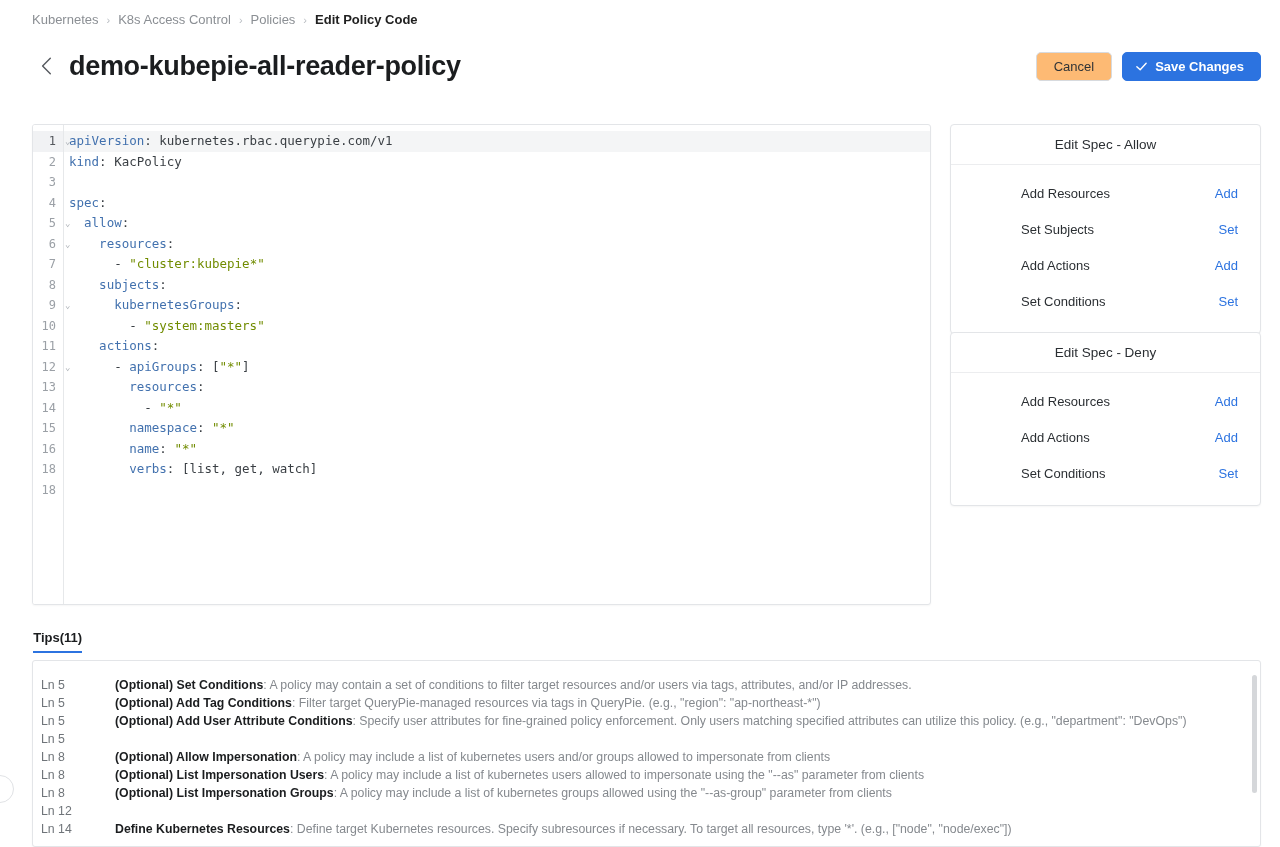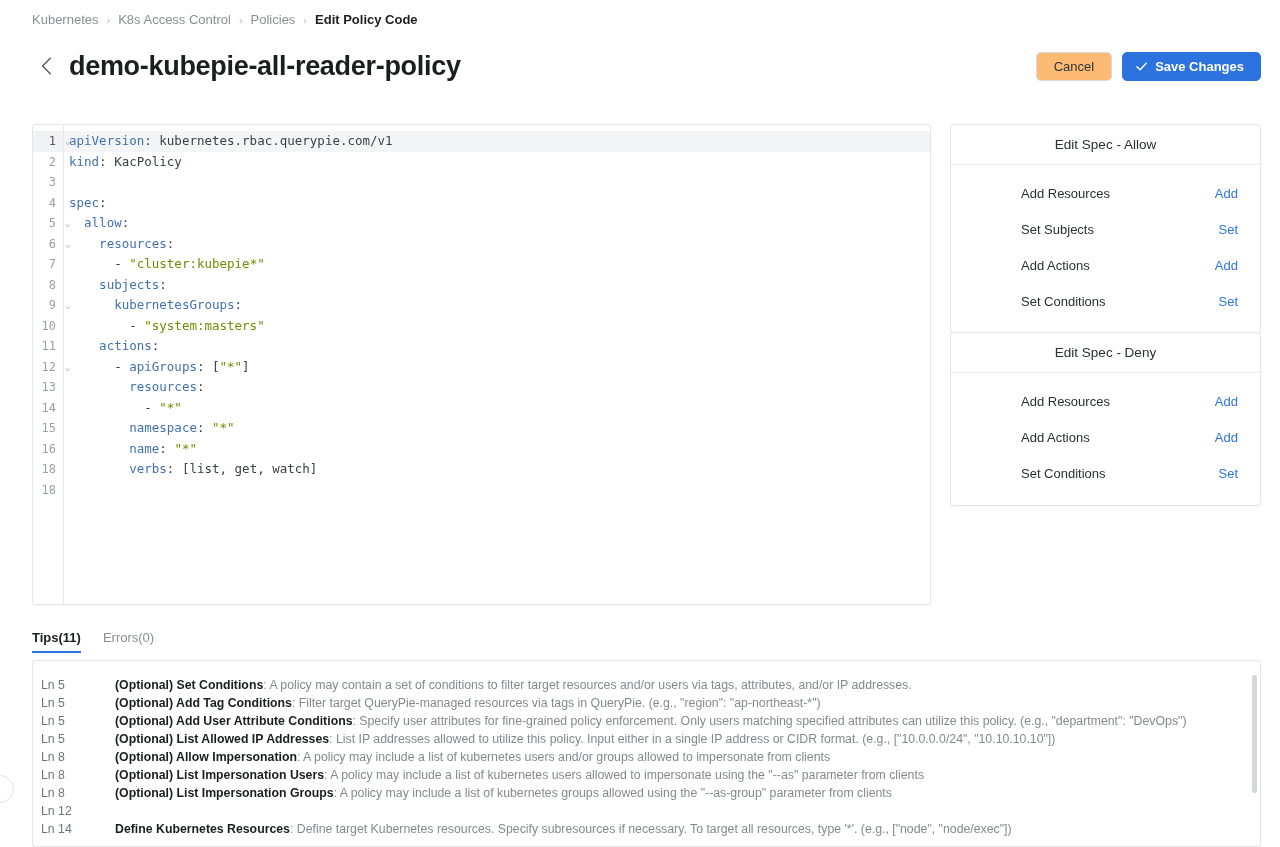--- a/index.html
+++ b/index.html
@@ -124,22 +124,23 @@
     margin-left: 48px;
   }
   .spec-label { font-size: 13px; color: #2b2f33; }
   .spec-action {
     font-size: 13px; color: #2c73e0; cursor: pointer;
   }
 
   
   .tabs {
     position: absolute; left: 32px; top: 630px;
-    display: flex; align-items: flex-start; gap: 22px;
+    display: flex; align-items: center; gap: 22px;
     height: 27px;
+    flex-direction: column;
   }
   .tab {
     font-size: 13px; color: #8b8f94; cursor: pointer;
     padding-bottom: 6px; border-bottom: 2px solid transparent;
     white-space: nowrap;
   }
   .tab.active { color: #1b1d1f; font-weight: 700; border-bottom-color: #2c73e0; }
 
   
   .tips-panel {
@@ -330,21 +331,20 @@
         <div class="tip-row">
           <span class="tip-ln">Ln 5</span>
           <span><span class="tip-title">(Optional) Add Tag Conditions</span><span class="tip-desc">: Filter target QueryPie-managed resources via tags in QueryPie. (e.g., "region": "ap-northeast-*")</span></span>
         </div>
         <div class="tip-row">
           <span class="tip-ln">Ln 5</span>
           <span><span class="tip-title">(Optional) Add User Attribute Conditions</span><span class="tip-desc">: Specify user attributes for fine-grained policy enforcement. Only users matching specified attributes can utilize this policy. (e.g., "department": "DevOps")</span></span>
         </div>
         <div class="tip-row">
           <span class="tip-ln">Ln 5</span>
-          <span><span class="tip-title">(Optional) List Allowed IP Addresses</span><span class="tip-desc">: List IP addresses allowed to utilize this policy. Input either in a single IP address or CIDR format. (e.g., ["10.0.0.0/24", "10.10.10.10"])</span></span>
         </div>
         <div class="tip-row">
           <span class="tip-ln">Ln 8</span>
           <span><span class="tip-title">(Optional) Allow Impersonation</span><span class="tip-desc">: A policy may include a list of kubernetes users and/or groups allowed to impersonate from clients</span></span>
         </div>
         <div class="tip-row">
           <span class="tip-ln">Ln 8</span>
           <span><span class="tip-title">(Optional) List Impersonation Users</span><span class="tip-desc">: A policy may include a list of kubernetes users allowed to impersonate using the "--as" parameter from clients</span></span>
         </div>
         <div class="tip-row">

